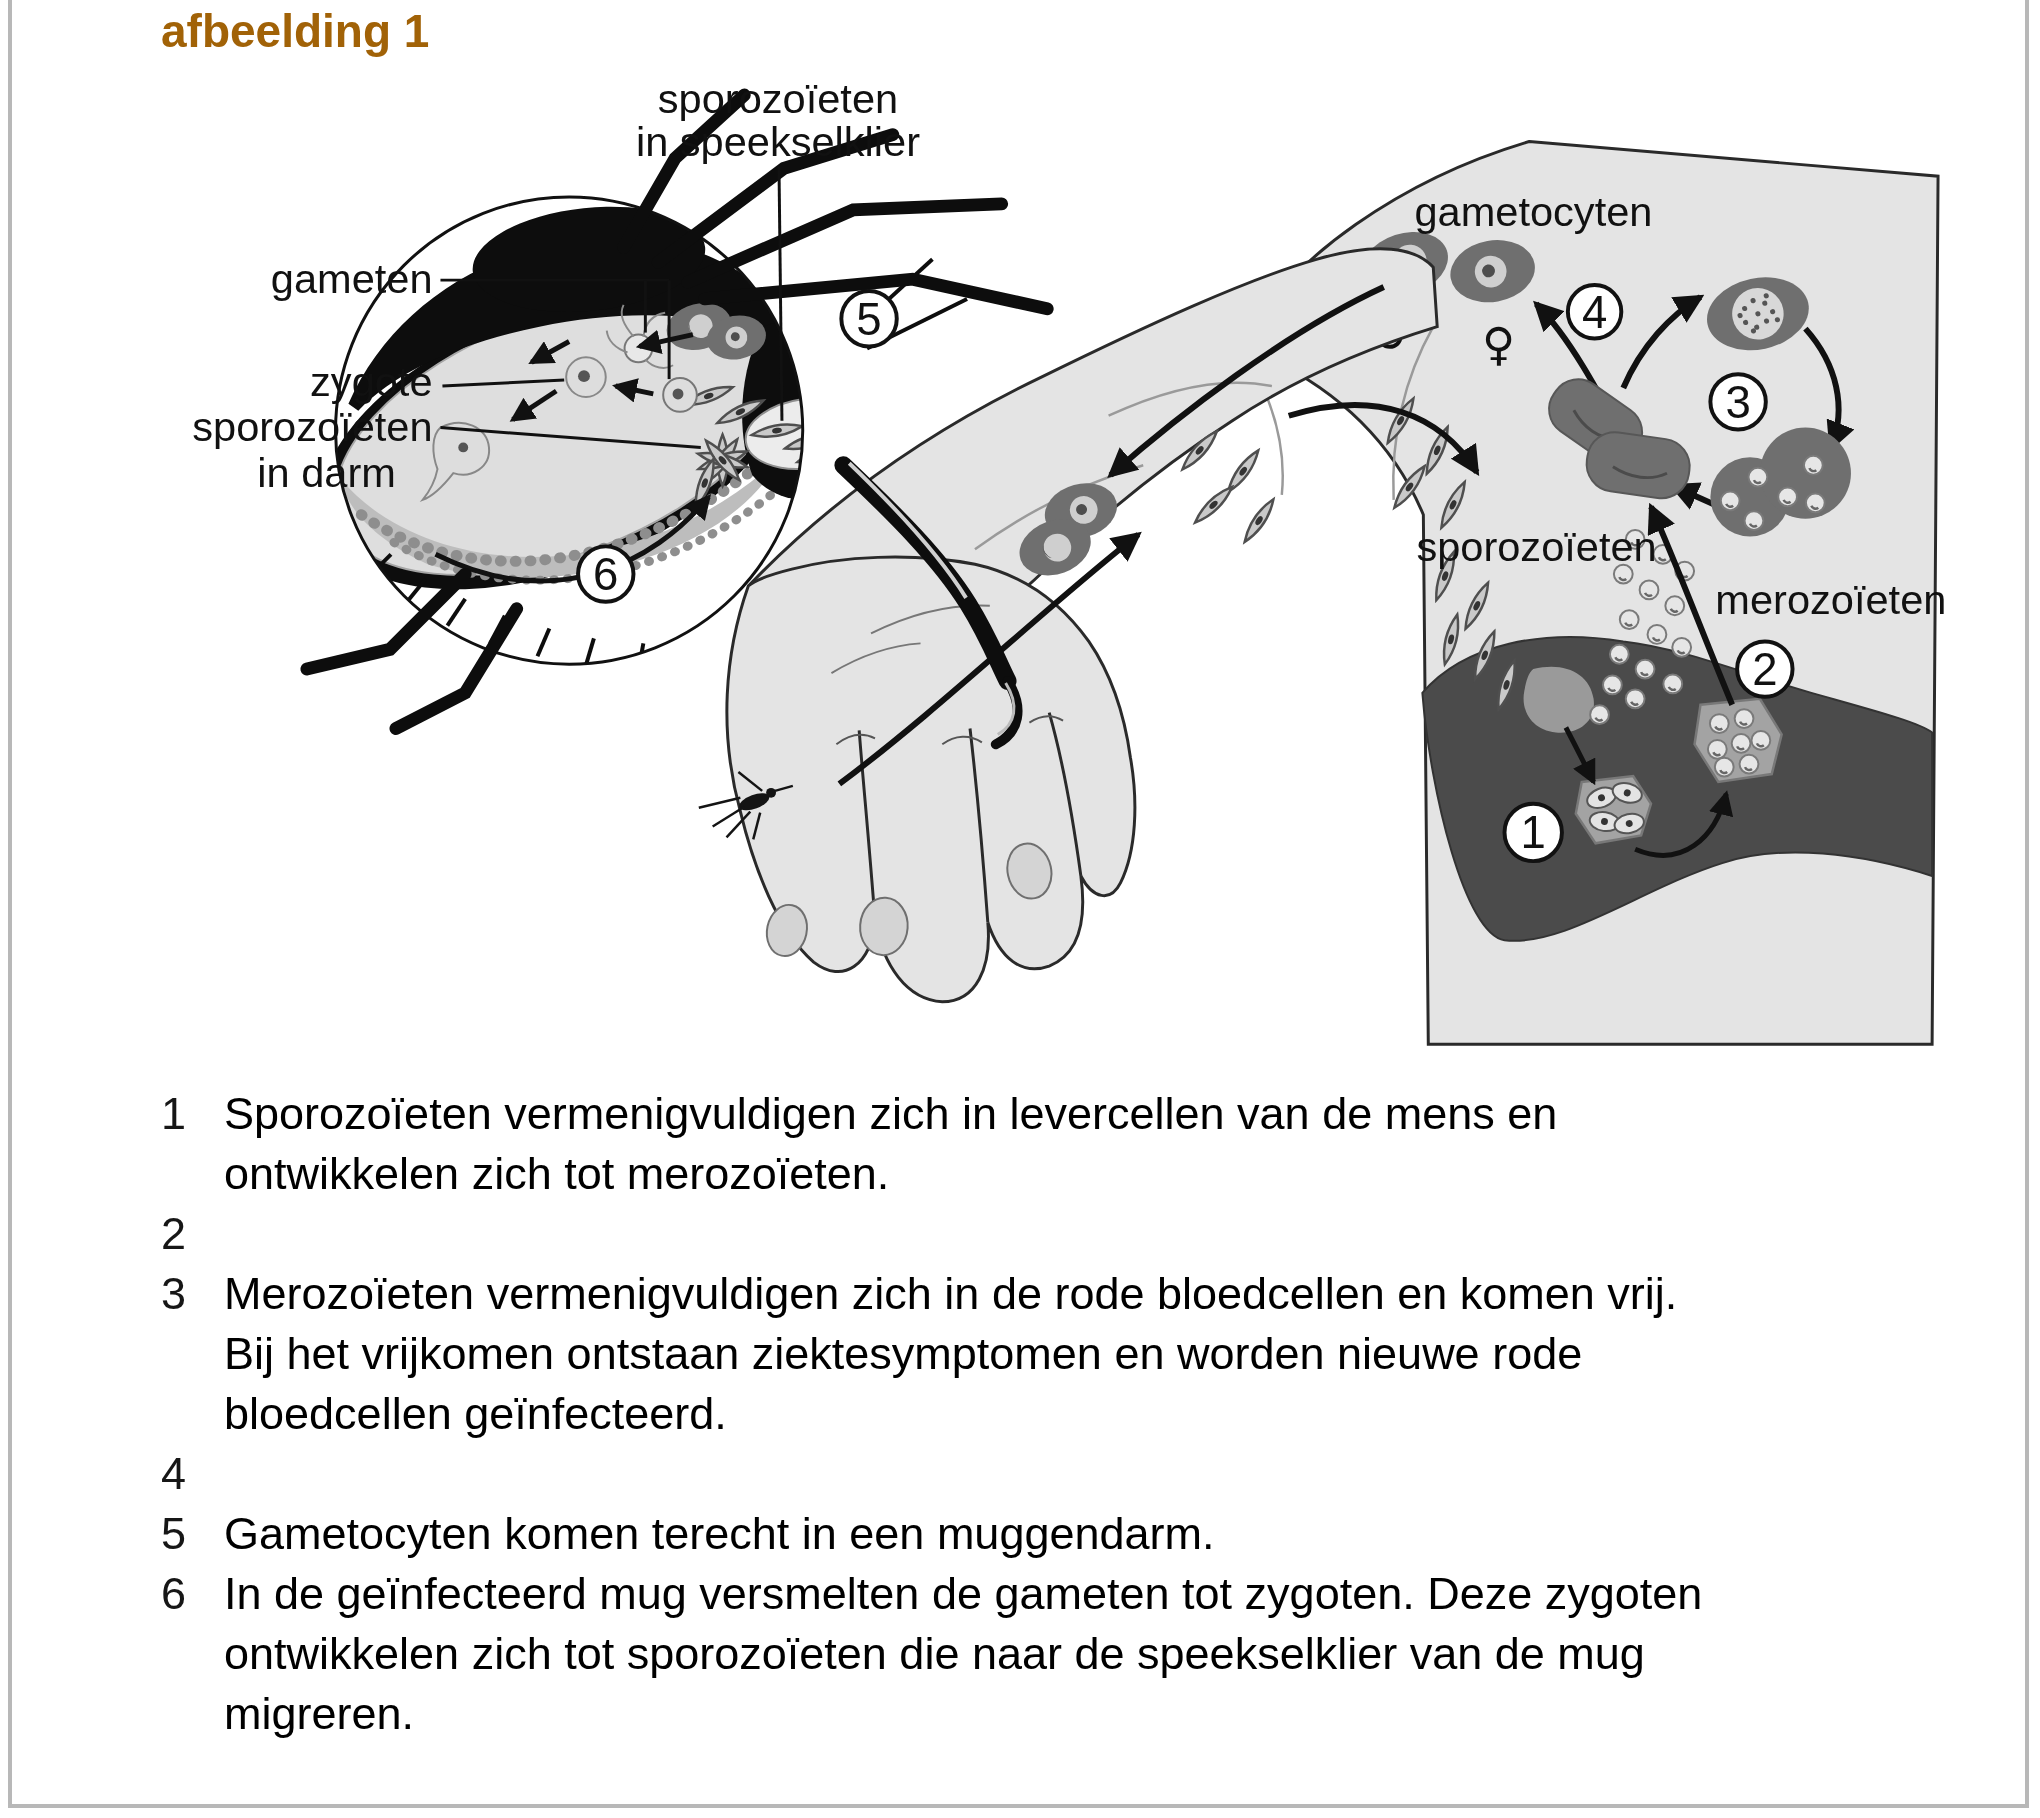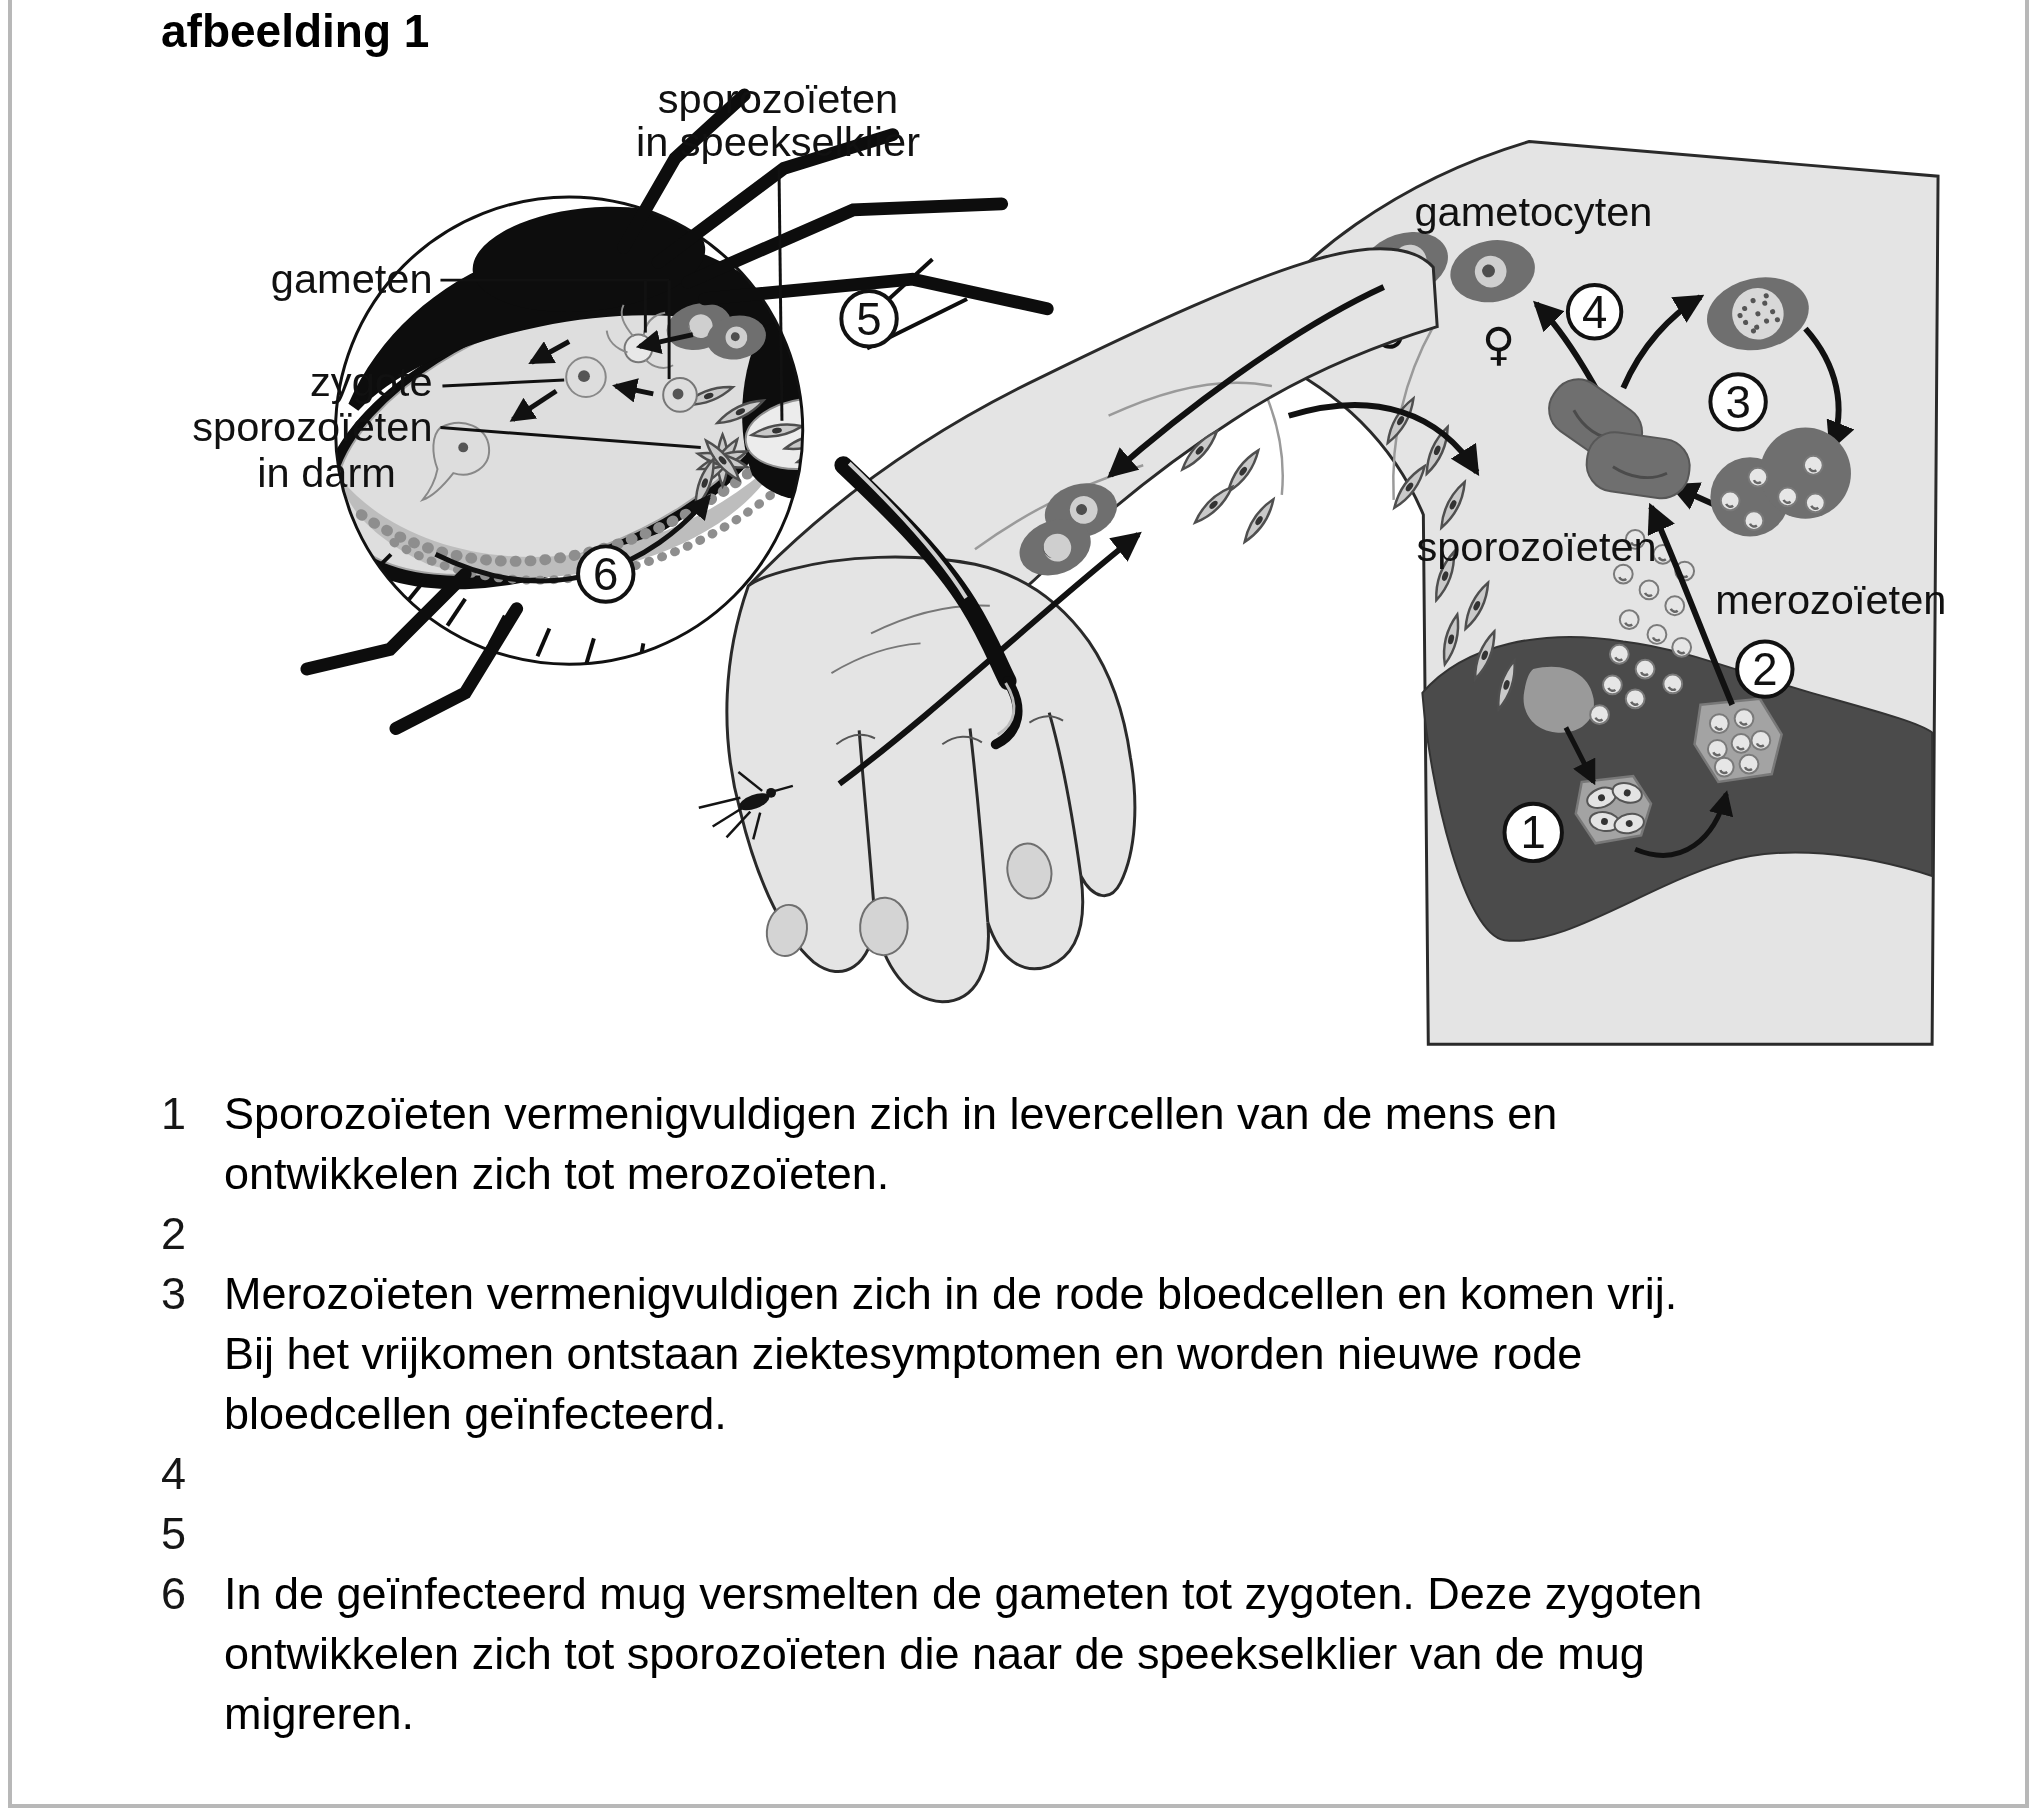--- a/index.html
+++ b/index.html
@@ -8,21 +8,21 @@
     font-family:"Liberation Sans", sans-serif;color:#111;
     overflow:hidden;
   }
   .frame{
     position:absolute;left:8px;top:0;width:2013px;height:1804px;
     border-left:4px solid #b8b8b8;border-right:4px solid #b8b8b8;border-bottom:4px solid #b8b8b8;
     pointer-events:none;
   }
   .page-title{
     position:absolute;left:161px;top:4px;
-    font-size:46px;font-weight:700;color:#000000;
+    font-size:46px;font-weight:700;color:#a16207;
   }
   .figure-svg{position:absolute;left:0;top:0;}
   .lbl{font-size:42px;fill:#111;}
   .sym{font-size:46px;fill:#111;font-family:"DejaVu Sans", sans-serif;}
   .stepnum{font-size:46px;fill:#111;}
   .legend{position:absolute;left:161px;top:1084px;}
   .legend-row{display:flex;align-items:flex-start;}
   .legend-num{width:63px;flex:none;font-size:45px;line-height:60px;color:#161616;}
   .legend-text{max-width:1485px;font-size:45px;line-height:60px;color:#000000;}
 </style>
@@ -416,19 +416,20 @@
   </div>
   <div class="legend-row">
     <div class="legend-num">3</div>
     <div class="legend-text">Merozoïeten vermenigvuldigen zich in de rode bloedcellen en komen vrij. Bij het vrijkomen ontstaan ziektesymptomen en worden nieuwe rode bloedcellen geïnfecteerd.</div>
   </div>
   <div class="legend-row">
     <div class="legend-num">4</div>
   </div>
   <div class="legend-row">
     <div class="legend-num">5</div>
+    <div class="legend-text">Gametocyten komen terecht in een muggendarm.</div>
   </div>
   <div class="legend-row">
     <div class="legend-num">6</div>
     <div class="legend-text">In de geïnfecteerd mug versmelten de gameten tot zygoten. Deze zygoten ontwikkelen zich tot sporozoïeten die naar de speekselklier van de mug migreren.</div>
   </div>
 </div>
 
 
 </body></html>

